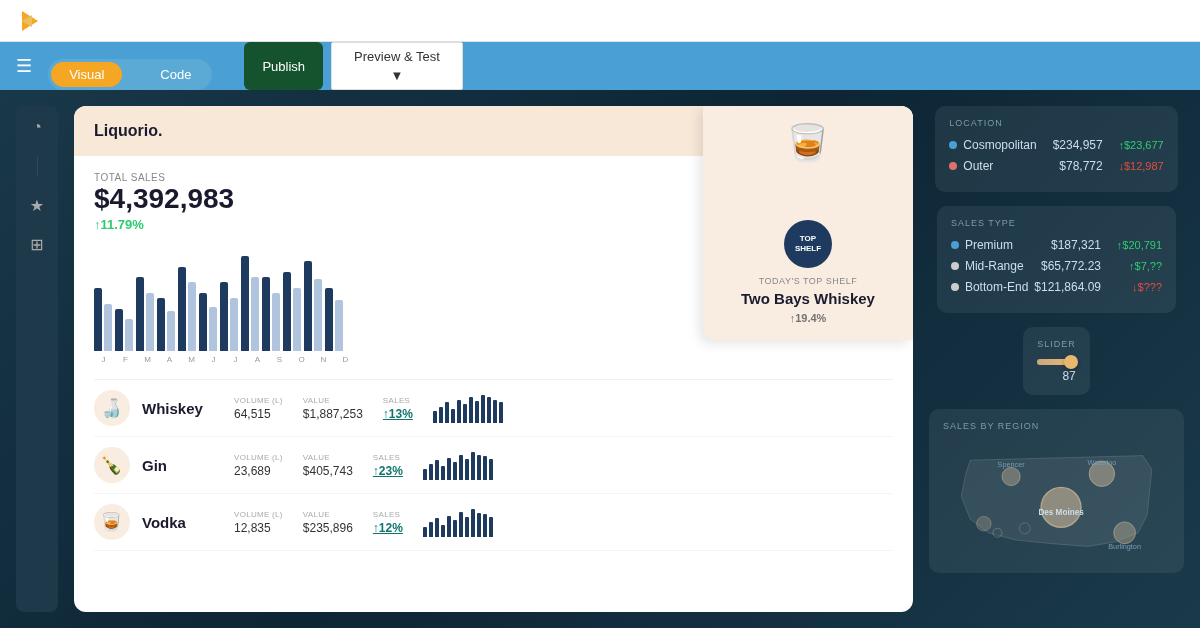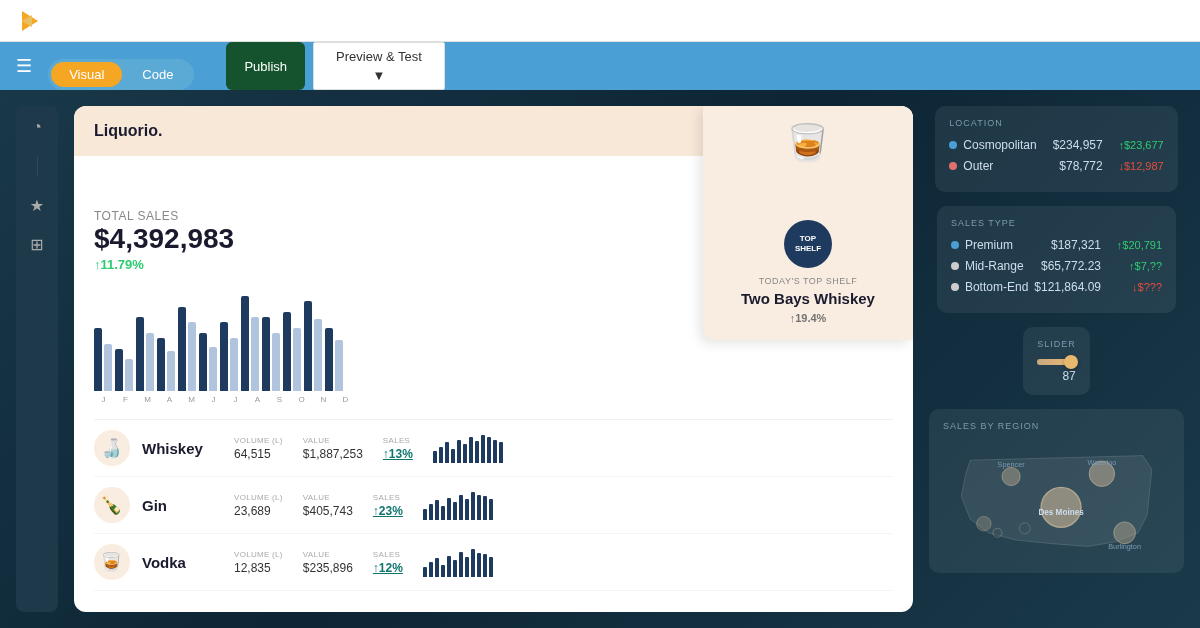--- a/index.html
+++ b/index.html
@@ -45,21 +45,21 @@
       color: white;
       font-size: 14px;
       font-weight: 500;
       flex: 1;
     }
     .nav-tabs {
       display: flex;
       background: #5baad6;
       border-radius: 20px;
       padding: 3px;
-      gap: 2px;
+      gap: 20px;
       margin-top: 16px;
     }
     .nav-tab {
       padding: 5px 18px;
       border-radius: 16px;
       font-size: 13px;
       cursor: pointer;
       color: white;
     }
     .nav-tab.active {
@@ -151,25 +151,24 @@
     }
 
     .stats-header {
       display: flex;
       justify-content: space-between;
       align-items: flex-start;
       margin-bottom: 8px;
     }
 
     .total-sales-label {
-      font-size: 12px;
+      font-size: 10px;
       color: #888;
       text-transform: uppercase;
       letter-spacing: 0.5px;
-      margin-top: 37px;
     }
     .total-sales-value {
       font-size: 28px;
       font-weight: 700;
       color: #1a1a2e;
     }
     .sales-change {
       color: #2ecc71;
       font-size: 13px;
       font-weight: 600;

